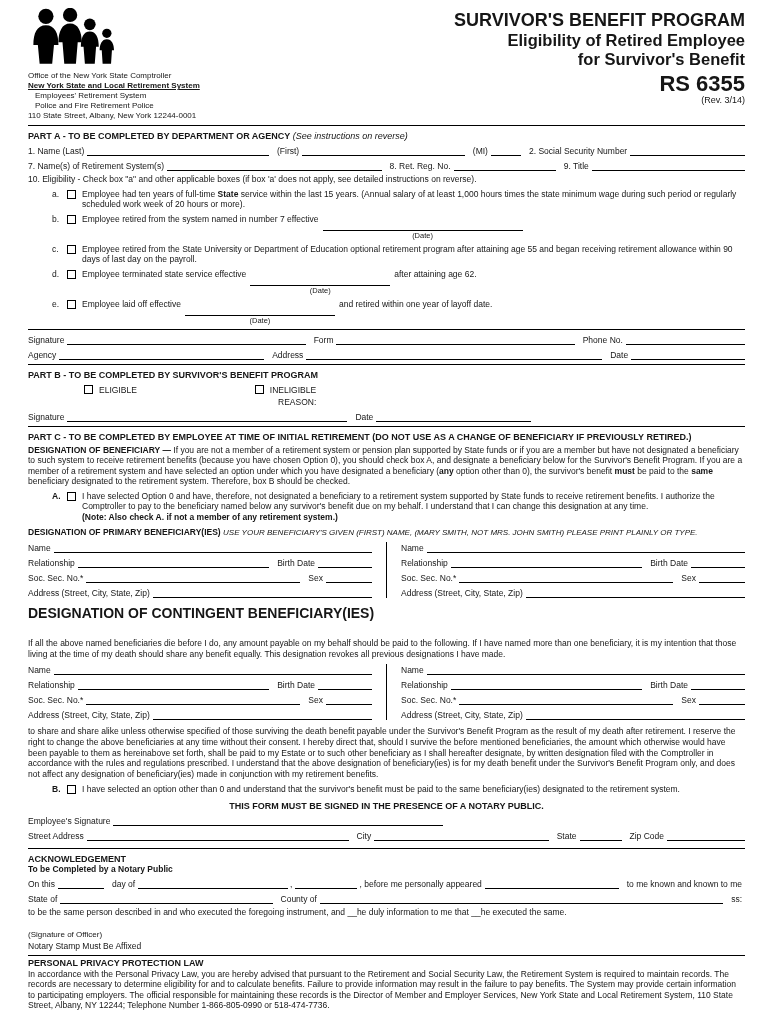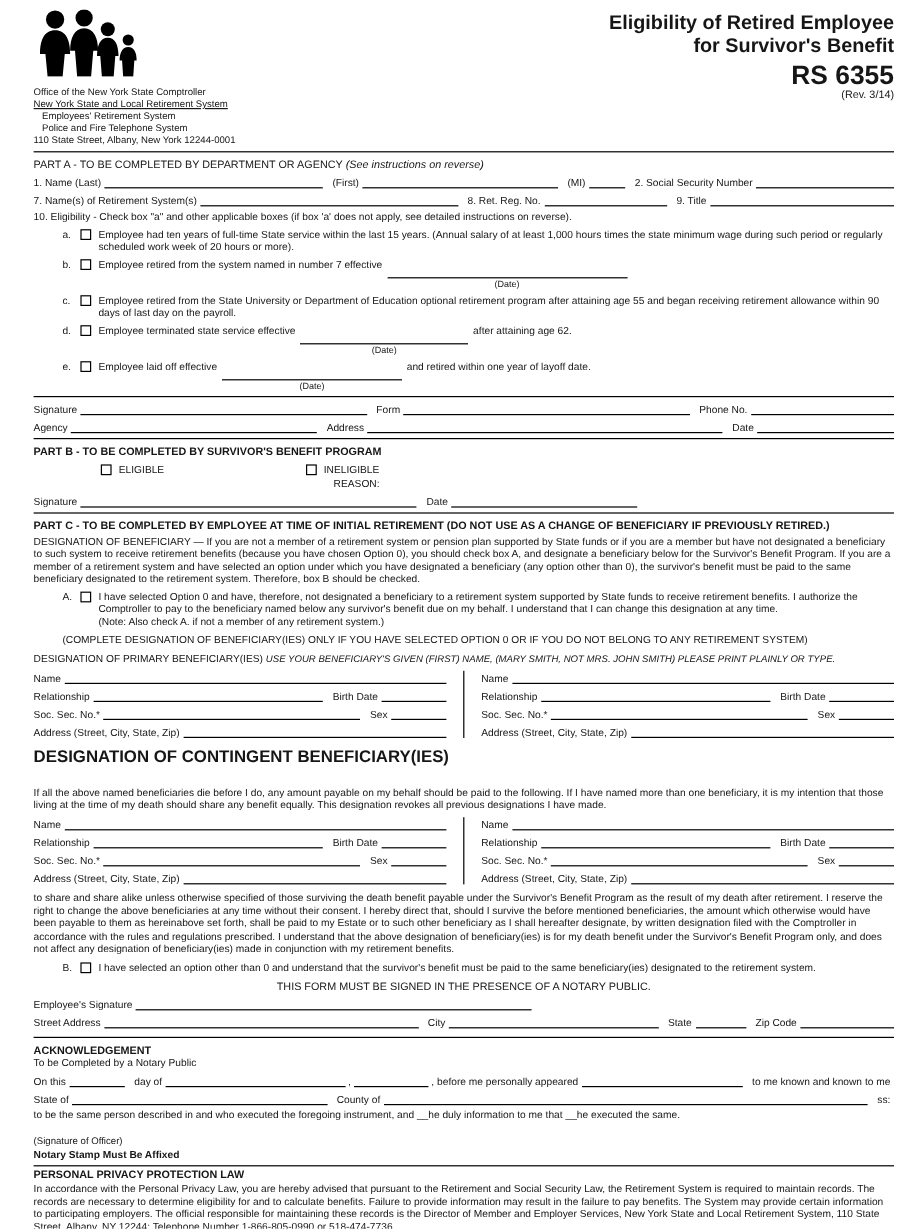--- a/index.html
+++ b/index.html
@@ -1,18 +1,18 @@
 <!DOCTYPE html>
 <html><head>
 <meta charset="utf-8">
 <style>
   *{margin:0;padding:0;box-sizing:border-box}
   body{width:770px;height:1024px;overflow:hidden;background:#fff;color:#161616;font-family:"Liberation Sans",sans-serif}
   .page{padding:8px 25px 0 28px}
-  .b{font-weight:400}.i{font-style:italic}.u{text-decoration:underline}
+  .b{font-weight:700}.i{font-style:italic}.u{text-decoration:underline}
   .small{font-size:8.5px;line-height:1.24}
   .hr{border:0;border-top:1px solid #000;margin:4px 0 2px}
   .hr.thick{border-top-width:1.8px}
   .hdr{display:flex;justify-content:space-between;align-items:flex-start}
   .addr{font-size:8px;line-height:1.25;margin-top:3px}
   .addr .ind{padding-left:7px}
   .hdr-right{text-align:right;padding-top:2px}
   .t1{font-size:18px;font-weight:700;line-height:1.15}
   .t2{font-size:16.5px;font-weight:700;line-height:1.18}
   .fnum{font-size:22px;font-weight:700;line-height:1.05;margin-top:2px}
@@ -26,32 +26,32 @@
   .fl.fx{flex:none}
   .sp{flex:1;height:9px}
   .cb{width:9px;height:9px;border:1.2px solid #000;flex:none;display:inline-block;background:#fff}
   .cbitem{display:flex;margin:4px 0 0 24px;font-size:8.5px;line-height:1.24}
   .cbitem .letter{width:15px;flex:none}
   .cbitem .cb{margin:1px 6px 0 0}
   .cbitem .txt{flex:1}
   .dl{display:inline-flex;flex-direction:column;vertical-align:-9px;margin:0 4px}
   .dl .dline{border-bottom:1px solid #000;height:8px}
   .dl .dcap{font-size:7.5px;text-align:center;line-height:1.2}
-  .pbrow{display:flex;align-items:flex-end;margin:5px 0 0 56px;font-size:8.5px}
+  .pbrow{display:flex;align-items:flex-start;margin:5px 0 0 56px;font-size:8.5px}
   .pbrow .cb{margin-right:6px}
   .pbrow .gap{width:118px}
   .pbreason{margin-left:250px;font-size:8.5px;margin-top:2px}
   .bengrid{display:flex;margin-top:1px}
   .bencol{flex:1}
   .bendiv{width:1px;background:#000;margin:4px 14px 0 14px}
   .center{text-align:center}
   .note-ind{margin-left:24px}
   p.small{margin-top:3px}
   .officer{font-size:8px;margin-top:12px}
-  .stamp{font-size:8.5px;font-weight:700;margin-top:2px}
+  .stamp{font-size:8.5px;font-weight:400;margin-top:2px}
 </style>
 </head>
 <body>
 
 <div class="page">
 
   <header class="hdr">
     <div>
       <div>
         <svg width="86" height="56" viewBox="0 0 96 62" xmlns="http://www.w3.org/2000/svg">
@@ -64,25 +64,26 @@
             <path d="M69 26 C62 26 59 33 59 43 L62 43 L63.5 62 L74.5 62 L76 43 L79 43 C79 33 76 26 69 26 Z"></path>
             <circle cx="88" cy="28" r="5.2"></circle>
             <path d="M88 34.5 C82.5 34.5 80 40 80 47 L82.3 47 L83.3 62 L92.7 62 L93.7 47 L96 47 C96 40 93.5 34.5 88 34.5 Z"></path>
           </g>
         </svg>
       </div>
       <div class="addr">
         <div>Office of the New York State Comptroller</div>
         <div class="b u">New York State and Local Retirement System</div>
         <div class="ind">Employees' Retirement System</div>
-        <div class="ind">Police and Fire Telephone System</div>
+        <div class="ind">Police and Fire Retirement Police</div>
         <div>110 State Street, Albany, New York 12244-0001</div>
       </div>
     </div>
     <div class="hdr-right">
+      <div class="t1">SURVIVOR'S BENEFIT PROGRAM</div>
       <div class="t2">Eligibility of Retired Employee</div>
       <div class="t2">for Survivor's Benefit</div>
       <div class="fnum">RS 6355</div>
       <div class="frev">(Rev. 3/14)</div>
     </div>
   </header>
 
   <div class="hr"></div>
 
   <section>
@@ -206,21 +207,20 @@
 
     <div class="cbitem">
       <span class="letter b">A.</span>
       <span class="cb"></span>
       <div class="txt">
         <span>I have selected Option 0 and have, therefore, not designated a beneficiary to a retirement system supported by State funds to receive retirement benefits. I authorize the Comptroller to pay to the beneficiary named below any survivor's benefit due on my behalf. I understand that I can change this designation at any time.</span>
         <span class="b" style="display:block">(Note: Also check A. if not a member of any retirement system.)</span>
       </div>
     </div>
 
-    <p class="small note-ind" style="margin-top:5px">(COMPLETE DESIGNATION OF BENEFICIARY(IES) ONLY IF YOU HAVE SELECTED OPTION 0 OR IF YOU DO NOT BELONG TO ANY RETIREMENT SYSTEM)</p>
 
     <div class="sect-head" style="font-size:8.5px"><span class="b">DESIGNATION OF PRIMARY BENEFICIARY(IES)</span> <span class="i" style="font-weight:400;font-size:8px">USE YOUR BENEFICIARY'S GIVEN (FIRST) NAME, (MARY SMITH, NOT MRS. JOHN SMITH) PLEASE PRINT PLAINLY OR TYPE.</span></div>
 
     <div class="bengrid">
       <div class="bencol">
         <div class="frow">
             <span class="lbl">Name</span>
             <span class="fl"></span>
           </div>
         <div class="frow">

